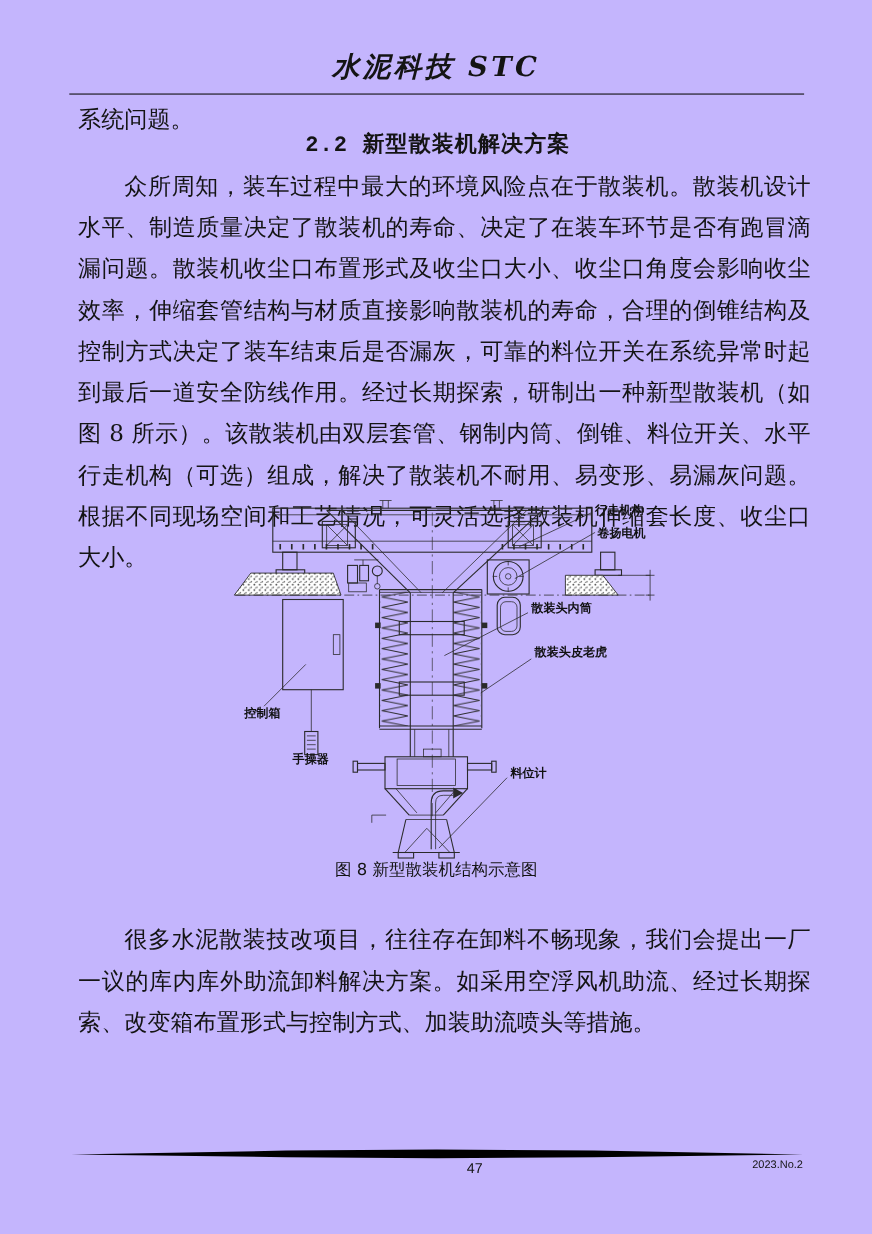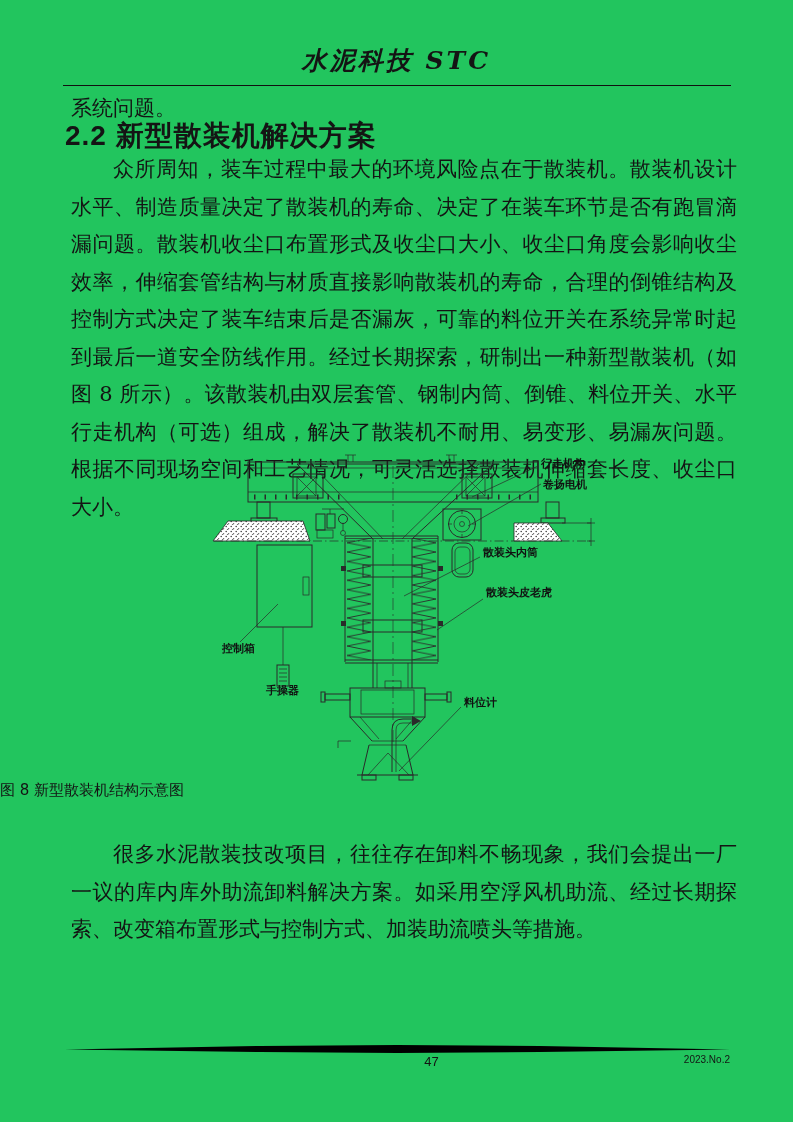--- a/index.html
+++ b/index.html
@@ -1,28 +1,28 @@
 <!DOCTYPE html>
 <html><head>
 <meta charset="utf-8">
 <style>
   html,body{margin:0;padding:0;background:#ffffff;}
-  .page{position:relative;width:793px;height:1122px;background:#22c55e;
+  .page{position:relative;width:793px;height:1122px;background:#c4b5fd;
         font-family:"DejaVu Serif","Liberation Serif",serif;color:#141414;overflow:hidden;}
   .abs{position:absolute;}
   .journal-title{top:44px;left:0;width:793px;text-align:center;
         font-size:25px;font-weight:600;letter-spacing:3px;font-style:italic;
         font-family:"DejaVu Serif",serif;}
   .header-rule{top:85px;left:63px;width:668px;height:0;border-top:1.6px solid #111;}
   .body-text{left:71px;width:666px;font-size:21px;line-height:37.5px;
         text-align:justify;margin:0;}
   .indent{text-indent:2em;}
-  .sec-heading{left:65px;width:666px;font-size:28px;font-weight:bold;margin:0;
-        font-family:Liberation Sans, sans-serif;letter-spacing:1px;}
-  .fig-caption{top:781px;left:0;width:793px;font-size:15px;
+  .sec-heading{left:65px;width:666px;font-size:20px;font-weight:bold;margin:0;
+        font-family:Liberation Mono, monospace;letter-spacing:1px;text-align:center;}
+  .fig-caption{top:781px;left:0;width:793px;text-align:center;font-size:15px;
         font-family:"DejaVu Sans","Liberation Sans",sans-serif;}
   .footer-num{top:1054px;left:0;width:793px;text-align:center;font-size:13px;
         font-family:"Liberation Sans","DejaVu Sans",sans-serif;padding-left:35px;}
   .footer-issue{top:1054px;right:63px;font-size:10px;
         font-family:"Liberation Sans","DejaVu Sans",sans-serif;}
   
   .ln{stroke:#2a2a2a;fill:none;stroke-width:1;}
   .thin{stroke:#2a2a2a;fill:none;stroke-width:0.7;}
   .ticks{stroke:#2a2a2a;stroke-width:5;stroke-dasharray:1.5 9;fill:none;}
   .dashdot{stroke:#2a2a2a;stroke-width:0.7;stroke-dasharray:9 3 1.5 3;fill:none;}

